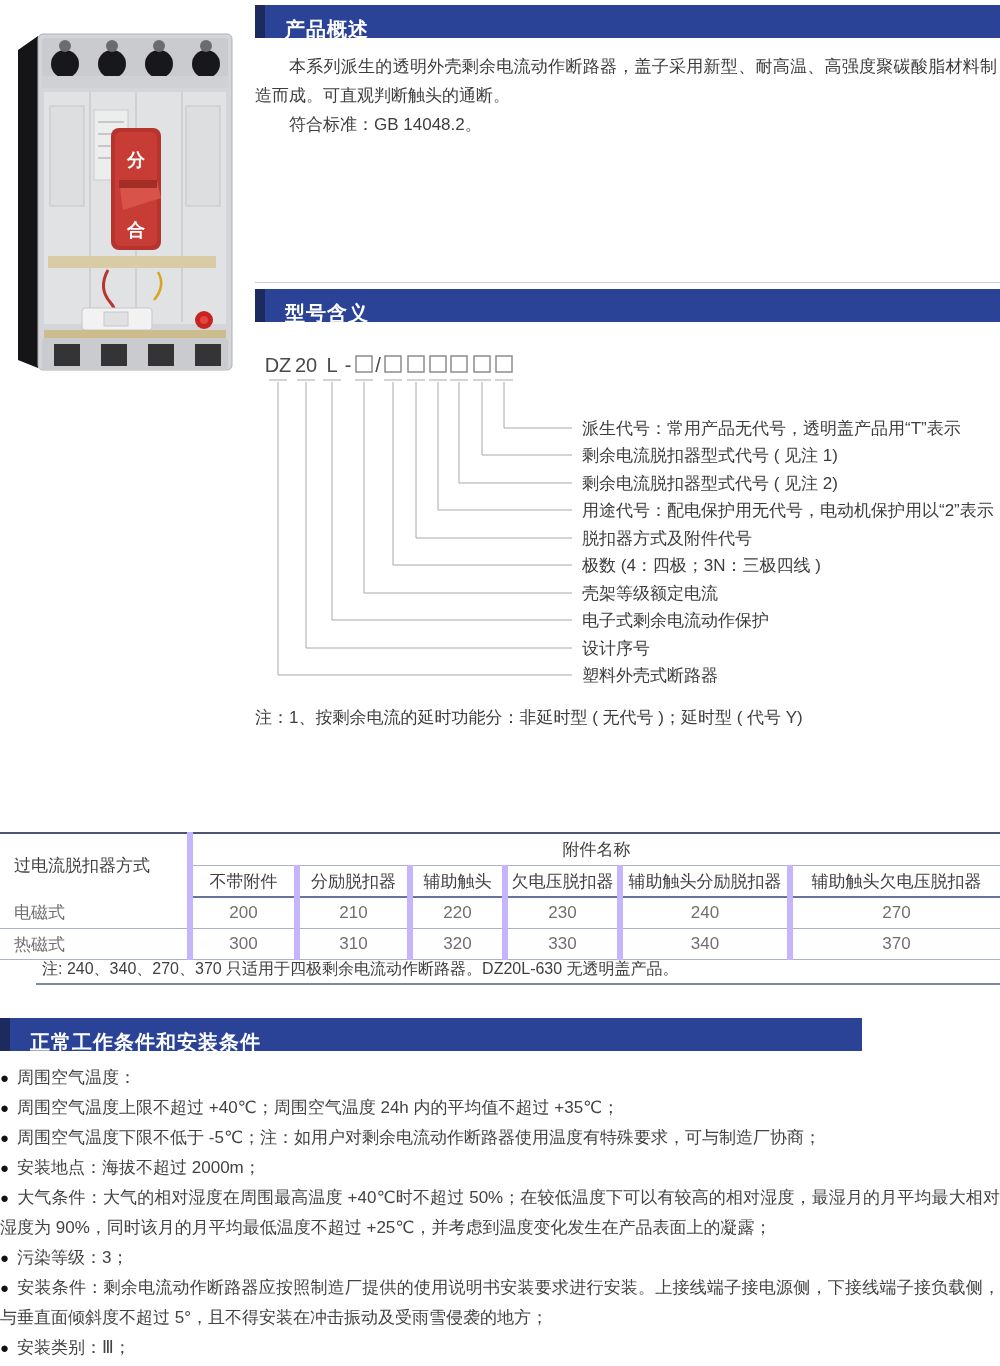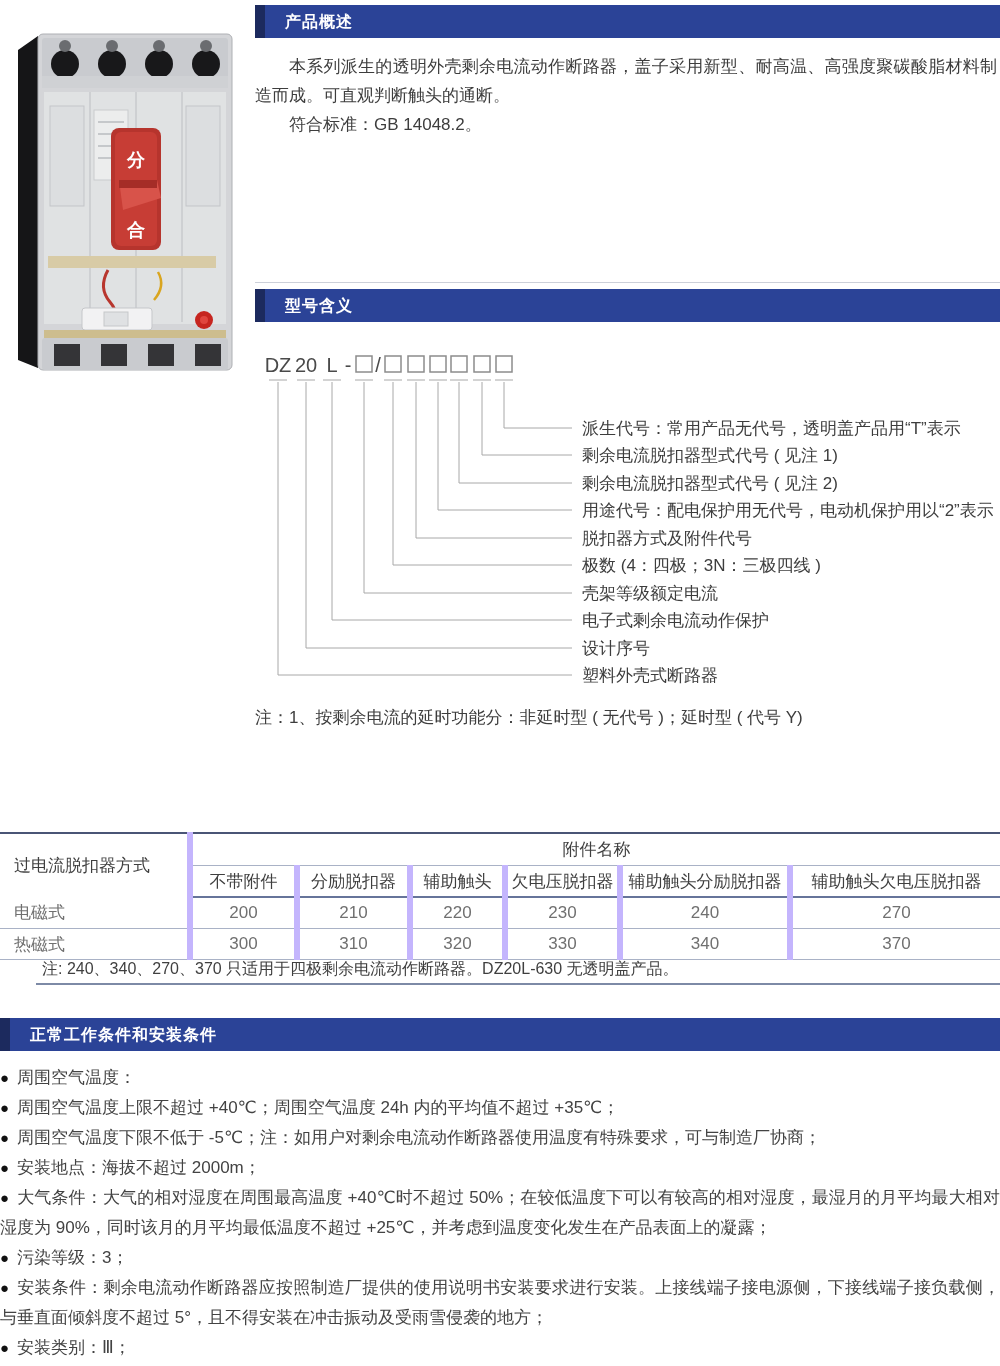--- a/index.html
+++ b/index.html
@@ -3,24 +3,24 @@
 <meta charset="utf-8">
 <style>
   html,body{margin:0;padding:0;background:#ffffff;}
   #page{
     position:relative;width:1000px;height:1366px;background:#ffffff;overflow:hidden;
     font-family:"Liberation Sans","DejaVu Sans",sans-serif;color:#3f3f3f;
   }
   
   .sec-bar{position:absolute;height:33px;background:#2b4397;}
   .sec-bar .accent{position:absolute;left:0;top:0;width:10px;height:100%;background:#1c2a5e;}
-  .sec-bar .t{position:absolute;left:30px;top:0;line-height:33px;color:#ffffff;font-size:16px;font-weight:bold;letter-spacing:1px;white-space:nowrap;}
+  .sec-bar .t{position:absolute;left:30px;top:8px;line-height:33px;color:#ffffff;font-size:20px;font-weight:bold;letter-spacing:1px;white-space:nowrap;}
   #bar-overview{left:255px;top:5px;width:745px;}
   #bar-model{left:255px;top:289px;width:819px;}
-  #bar-conditions{left:0;top:1018px;width:1000px;}
+  #bar-conditions{left:0;top:1018px;width:862px;}
   .divider{position:absolute;height:1px;background:#ccd0d9;}
   #divider-model{left:255px;top:282px;width:745px;}
   
   #overview-text{position:absolute;left:255px;top:52px;width:742px;font-size:17px;line-height:29px;text-align:justify;color:#3d3d3d;}
   #overview-text p{margin:0;text-indent:2em;}
   
   #model-diagram{position:absolute;left:255px;top:350px;}
   #model-diagram text{fill:#3d3d3d;}
   #model-diagram .mcode{font-size:20px;fill:#4a4a4a;}
   #model-diagram .mlabel{font-size:17px;}

